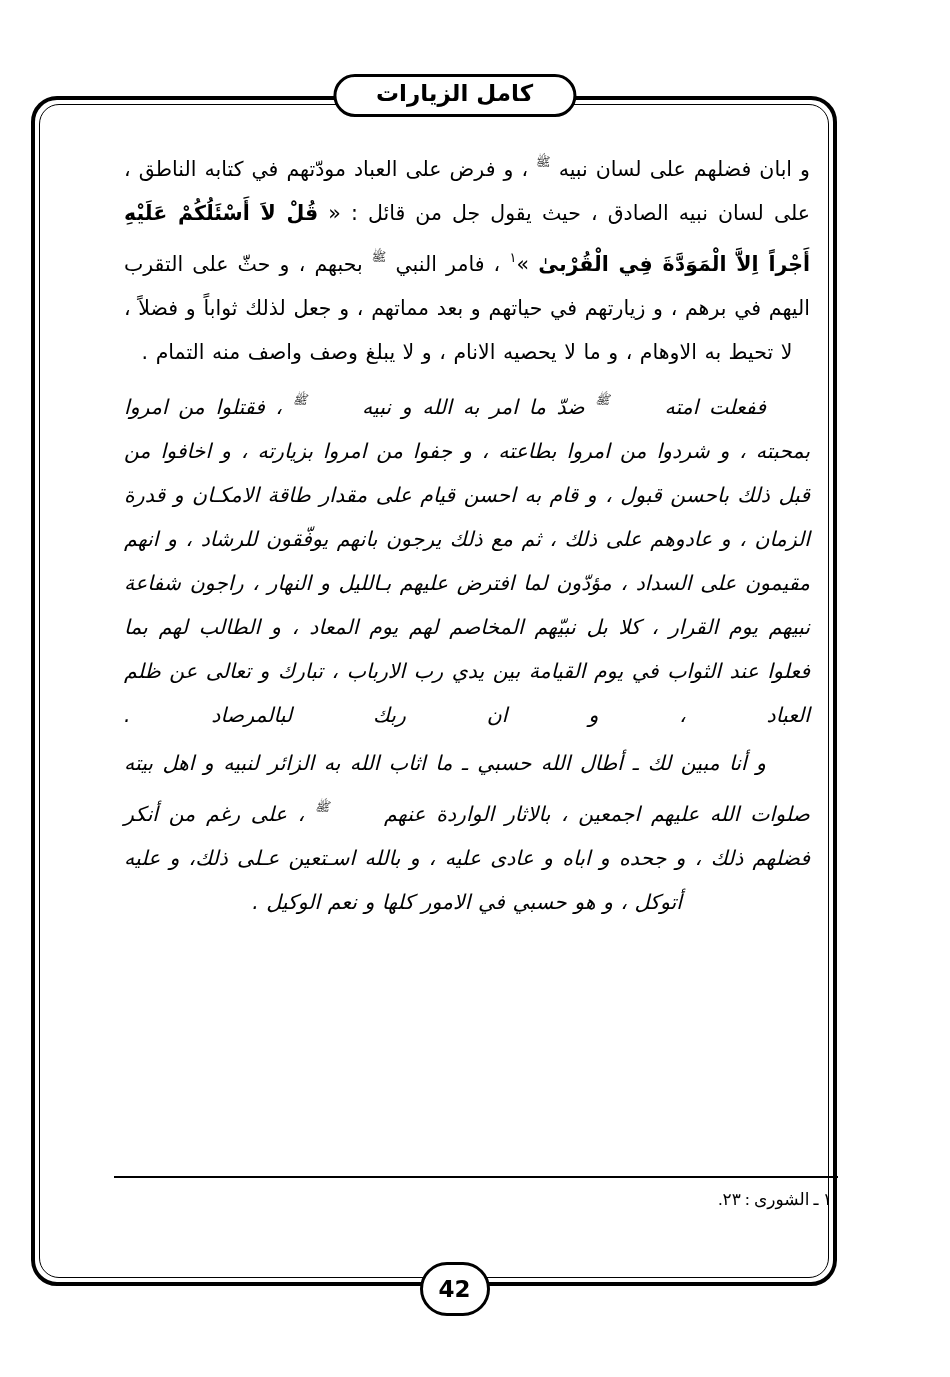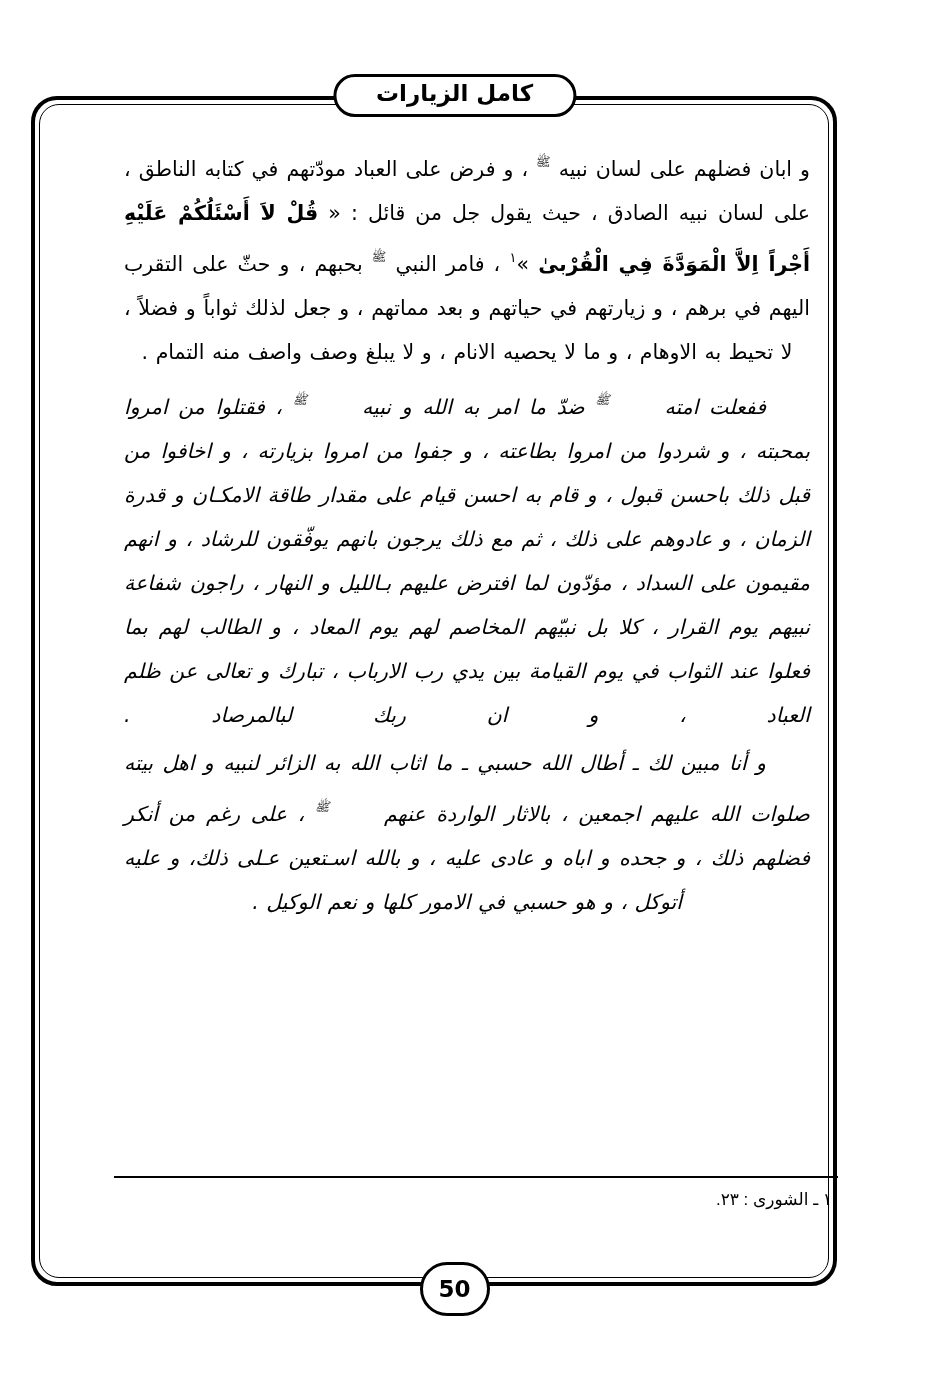--- a/index.html
+++ b/index.html
@@ -145,21 +145,21 @@
     width: 724px;
     z-index: 3;
   }
   .footnote-rule {
     width: 100%;
     height: 0;
     border-top: 2.5px solid #000;
     margin: 0 0 9px 0;
   }
   .footnote-text {
-    font-family: Liberation Sans, sans-serif;
+    font-family: Liberation Serif, serif;
     font-size: 17px;
     color: #000;
     text-align: right;
     line-height: 1.5;
     padding-right: 6px;
   }
 </style>
 </head>
 <body>
 
@@ -177,16 +177,16 @@
     <p class="para indent" id="p-1"><span>ففعلت امته </span><span class="hon">ﷺ</span><span> ضدّ ما امر به الله و نبيه </span><span class="hon">ﷺ</span><span> ، فقتلوا من امروا بمحبته ، و شردوا من امروا بطاعته ، و جفوا من امروا بزيارته ، و اخافوا من قبل ذلك باحسن قبول ، و قام به احسن قيام على مقدار طاقة الامكـان و قدرة الزمان ، و عادوهم على ذلك ، ثم مع ذلك يرجون بانهم يوفّقون للرشاد ، و انهم مقيمون على السداد ، مؤدّون لما افترض عليهم بـالليل و النهار ، راجون شفاعة نبيهم يوم القرار ، كلا بل نبيّهم المخاصم لهم يوم المعاد ، و الطالب لهم بما فعلوا عند الثواب في يوم القيامة بين يدي رب الارباب ، تبارك و تعالى عن ظلم العباد ، و ان ربك لبالمرصاد .</span></p>
     <p class="para indent last-center" id="p-2"><span>و أنا مبين لك ـ أطال الله حسبي ـ ما اثاب الله به الزائر لنبيه و اهل بيته صلوات الله عليهم اجمعين ، بالاثار الواردة عنهم </span><span class="hon">ﷺ</span><span> ، على رغم من أنكر فضلهم ذلك ، و جحده و اباه و عادى عليه ، و بالله اسـتعين عـلى ذلك، و عليه أتوكل ، و هو حسبي في الامور كلها و نعم الوكيل .</span></p>
   </div>
 
   <div class="footnote-zone">
     <div class="footnote-rule"></div>
     <div class="footnote-text">١ ـ الشورى : ٢٣.</div>
   </div>
 
   <div class="folio-pill">
-    <span class="folio">50</span>
+    <span class="folio">42</span>
   </div>
 
 </div>
 
 </body></html>

